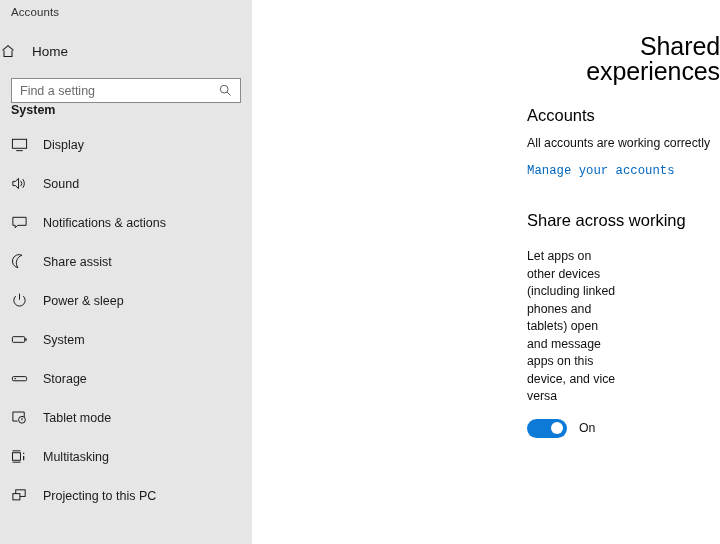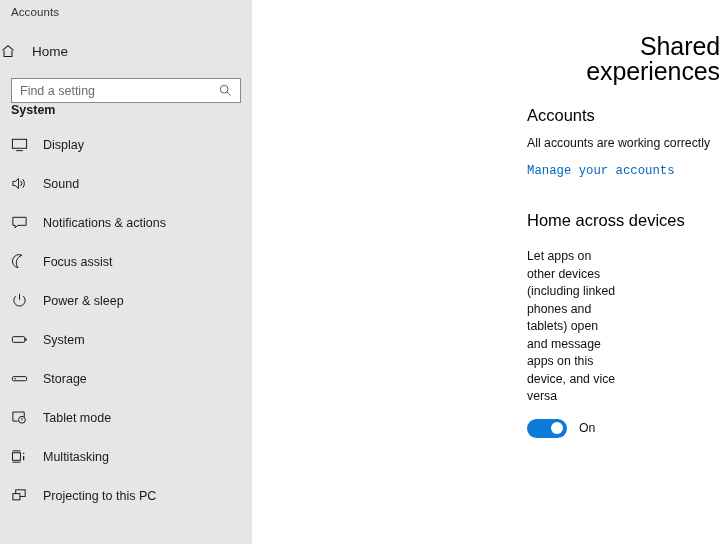--- a/index.html
+++ b/index.html
@@ -165,21 +165,21 @@
         </span>
         <span class="lbl">Notifications &amp; actions</span>
       </div>
 
       <div class="nav-item">
         <span class="ico">
           <svg width="17" height="17" viewBox="0 0 18 18">
             <path d="M11.6 2.4a7 7 0 1 0-4.2 13.2A8.4 8.4 0 0 1 11.6 2.4z" fill="none" stroke="#1a1a1a" stroke-width="1.05"></path>
           </svg>
         </span>
-        <span class="lbl">Focus assist</span>
+        <span class="lbl">Share assist</span>
       </div>
 
       <div class="nav-item">
         <span class="ico">
           <svg width="17" height="17" viewBox="0 0 18 18">
             <path d="M5 4.4a6 6 0 1 0 8 0" fill="none" stroke="#1a1a1a" stroke-width="1.05"></path>
             <line x1="9" y1="1.8" x2="9" y2="8.2" stroke="#1a1a1a" stroke-width="1.05"></line>
           </svg>
         </span>
         <span class="lbl">Power &amp; sleep</span>
@@ -248,21 +248,21 @@
 
     <h2 class="sec-head m-acc-head">Accounts</h2>
 
 
     <div class="body-text m-acc-status">All accounts are working correctly</div>
 
     <div class="m-acc-link">
       <a class="link">Manage your accounts</a>
     </div>
 
-    <h2 class="sec-head m-share-head">Home across devices</h2>
+    <h2 class="sec-head m-share-head">Share across working</h2>
 
     <div class="body-text m-share-desc">Let apps on other devices (including linked phones and tablets) open and message apps on this device, and vice versa</div>
 
     <div class="toggle-row">
       <div class="toggle">
         <div class="knob"></div>
       </div>
       <span class="toggle-label">On</span>
     </div>
 

